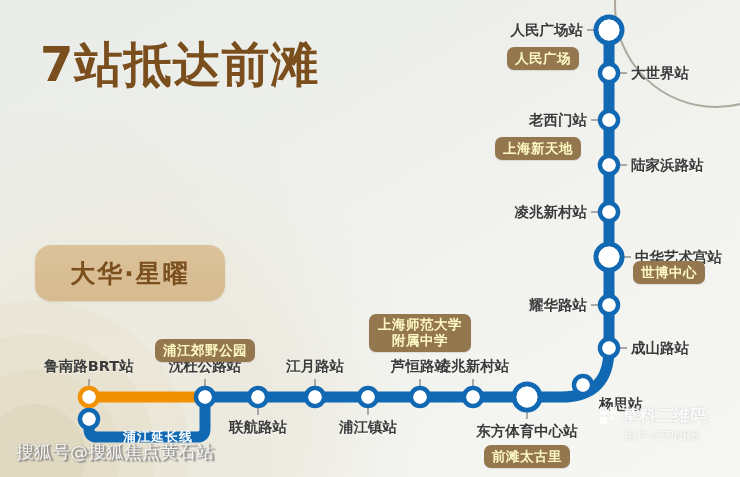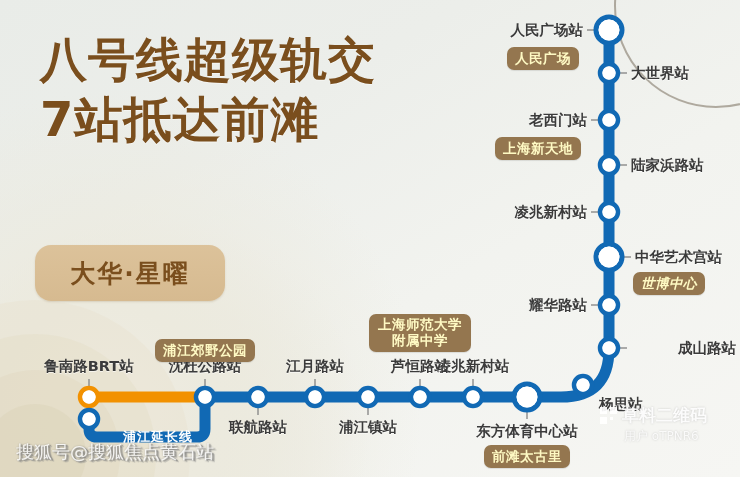--- a/index.html
+++ b/index.html
@@ -112,21 +112,20 @@
 
 <div id="poster">
 
   <div class="ring r1"></div>
   <div class="ring r2"></div>
   <div class="ring r3"></div>
   <div class="ring r4"></div>
   <div class="corner-arc"></div>
 
   <div class="headline">
-    <div class="l1">八号线超级轨交</div>
     <div class="l2">7站抵达前滩</div>
   </div>
 
   <div class="brand">
     <span>大华·星曜</span>
   </div>
 
   <svg id="map" viewBox="0 0 740 477">
     <g id="lines">
         <path d="M 205 397 L 561 397 Q 609 397 609 349 L 609 30" fill="none" stroke="#1169B4" stroke-width="11" stroke-linecap="round"></path>
@@ -226,39 +225,39 @@
   </svg>
 
   <div id="labels">
       <div class="slabel l" style="left: 583px; top: 30px;">人民广场站</div>
       <div class="slabel r" style="left: 631px; top: 73px;">大世界站</div>
       <div class="slabel l" style="left: 587px; top: 120px;">老西门站</div>
       <div class="slabel r" style="left: 631px; top: 165px;">陆家浜路站</div>
       <div class="slabel l" style="left: 587px; top: 212px;">凌兆新村站</div>
       <div class="slabel r" style="left: 635px; top: 257px;">中华艺术宫站</div>
       <div class="slabel l" style="left: 587px; top: 305px;">耀华路站</div>
-      <div class="slabel r" style="left: 631px; top: 348px; margin-left: 47px;">成山路站</div>
+      <div class="slabel r" style="left: 631px; top: 348px;">成山路站</div>
       <div class="slabel r" style="left: 599px; top: 404px;">杨思站</div>
       <div class="slabel b" style="left: 527px; top: 422px;">东方体育中心站</div>
       <div class="slabel t" style="left: 473px; top: 376px;">凌兆新村站</div>
       <div class="slabel t" style="left: 420px; top: 376px;">芦恒路站</div>
       <div class="slabel b" style="left: 368px; top: 418px;">浦江镇站</div>
       <div class="slabel t" style="left: 315px; top: 376px;">江月路站</div>
       <div class="slabel b" style="left: 258px; top: 418px;">联航路站</div>
       <div class="slabel t" style="left: 205px; top: 376px;">沈杜公路站</div>
       <div class="slabel t" style="left: 89px; top: 376px;">鲁南路BRT站</div>
     </div>
   <div id="badge-layer">
       <div class="badge c" style="left: 543px; top: 47px;">
         <div>人民广场</div>
       </div>
       <div class="badge c" style="left: 538px; top: 137px;">
         <div>上海新天地</div>
       </div>
-      <div class="badge c" style="left: 669px; top: 272px; font-style: italic;">
+      <div class="badge c" style="left: 669px; top: 261px;">
         <div>世博中心</div>
       </div>
       <div class="badge c two" style="left: 420px; top: 314px;">
         <div>上海师范大学</div>
         <div>附属中学</div>
       </div>
       <div class="badge c" style="left: 205px; top: 339px;">
         <div>浦江郊野公园</div>
       </div>
       <div class="badge c" style="left: 527px; top: 445px;">

